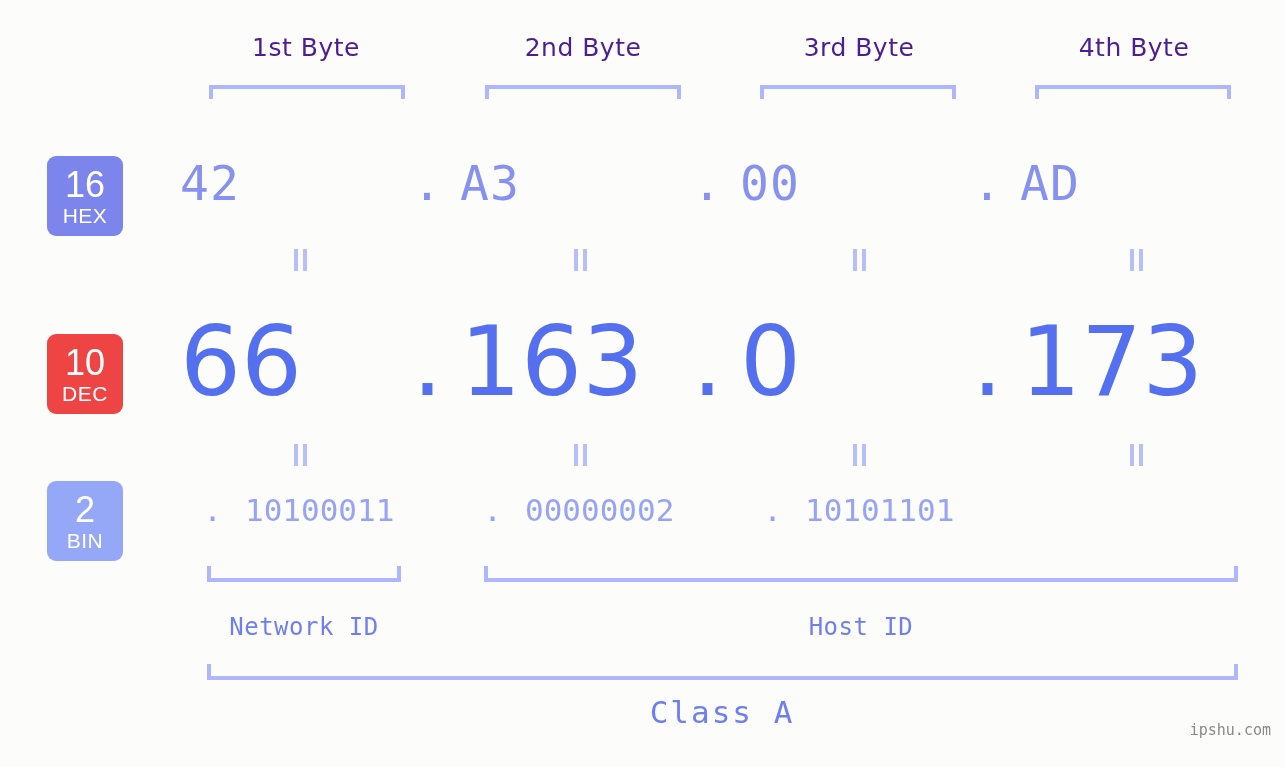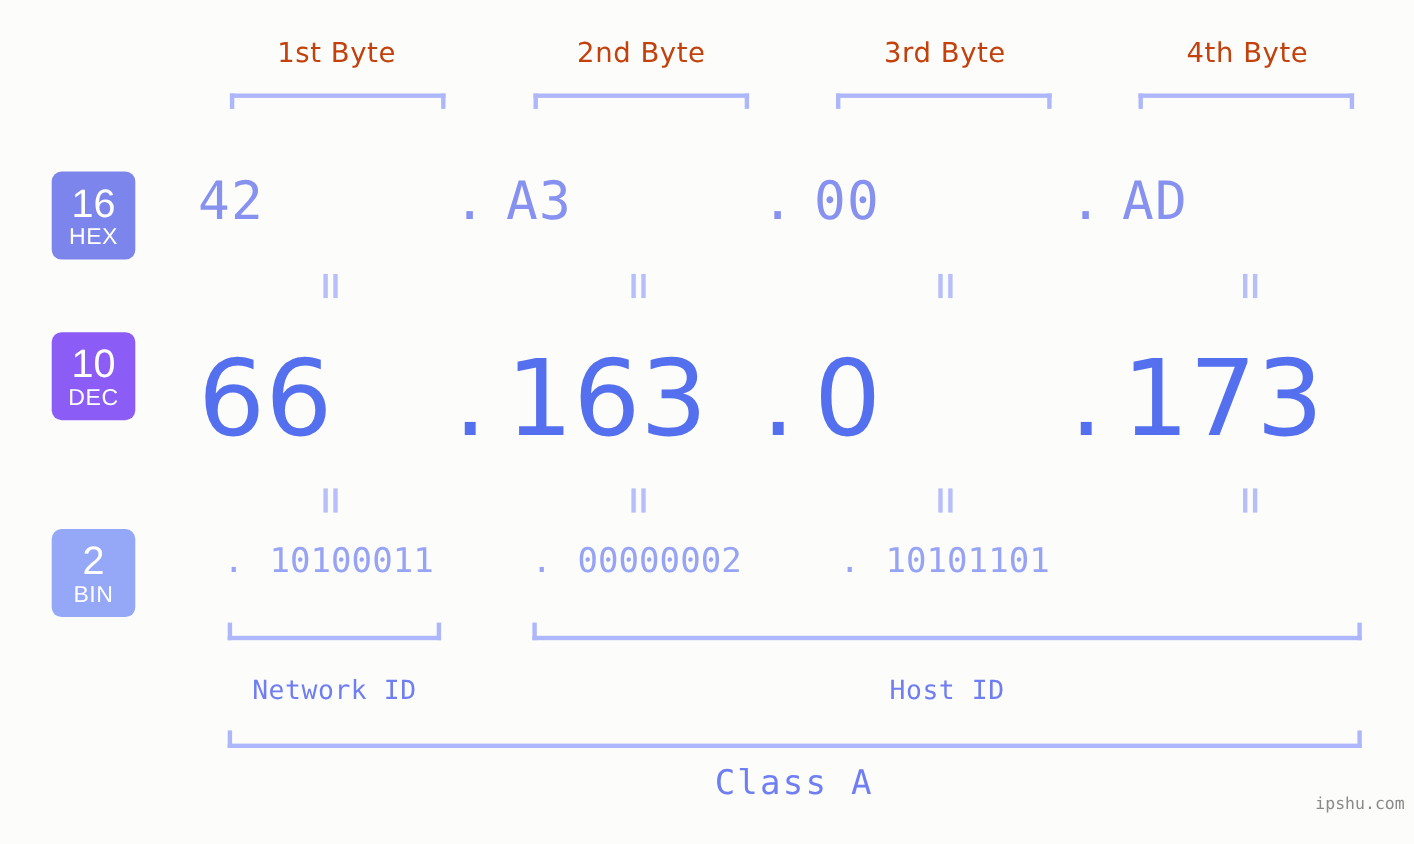--- a/index.html
+++ b/index.html
@@ -14,21 +14,21 @@
     overflow: hidden;
     position: relative;
   }
 
   
   .byte-header {
     position: absolute;
     top: 33px;
     font-family: "DejaVu Sans", sans-serif;
     font-size: 25px;
-    color: #c2410c;
+    color: #4c1d95;
     text-align: center;
     white-space: nowrap;
     letter-spacing: 0.5px;
   }
 
   
   .bracket-down {
     position: absolute;
     border-top: 4px solid #aeb7fb;
     border-left: 4px solid #aeb7fb;
@@ -67,21 +67,21 @@
     font-weight: 400;
     letter-spacing: 0px;
     margin-bottom: 2px;
   }
   .badge .abbr {
     font-size: 21px;
     font-weight: 400;
     letter-spacing: 0.5px;
   }
   #badge-hex { top: 156px; background: #7b85ec; }
-  #badge-dec { top: 302px; background: #8b5cf6; }
+  #badge-dec { top: 334px; background: #ef4444; }
   #badge-bin { top: 481px; background: #95a7f7; }
 
   
   .row {
     position: absolute;
     left: 180px;
     width: 1080px;
     display: flex;
     align-items: baseline;
     white-space: nowrap;
@@ -168,21 +168,21 @@
     text-align: center;
     font-family: "DejaVu Sans Mono", monospace;
     font-size: 31px;
     color: #6f7ef2;
     letter-spacing: 2px;
     white-space: nowrap;
   }
   
   #watermark {
     position: absolute;
-    right: 8px;
+    right: 14px;
     bottom: 28px;
     font-family: "DejaVu Sans Mono", monospace;
     font-size: 15px;
     color: #8a8a8a;
     letter-spacing: 0px;
     white-space: nowrap;
   }
 </style>
 </head>
 <body>

